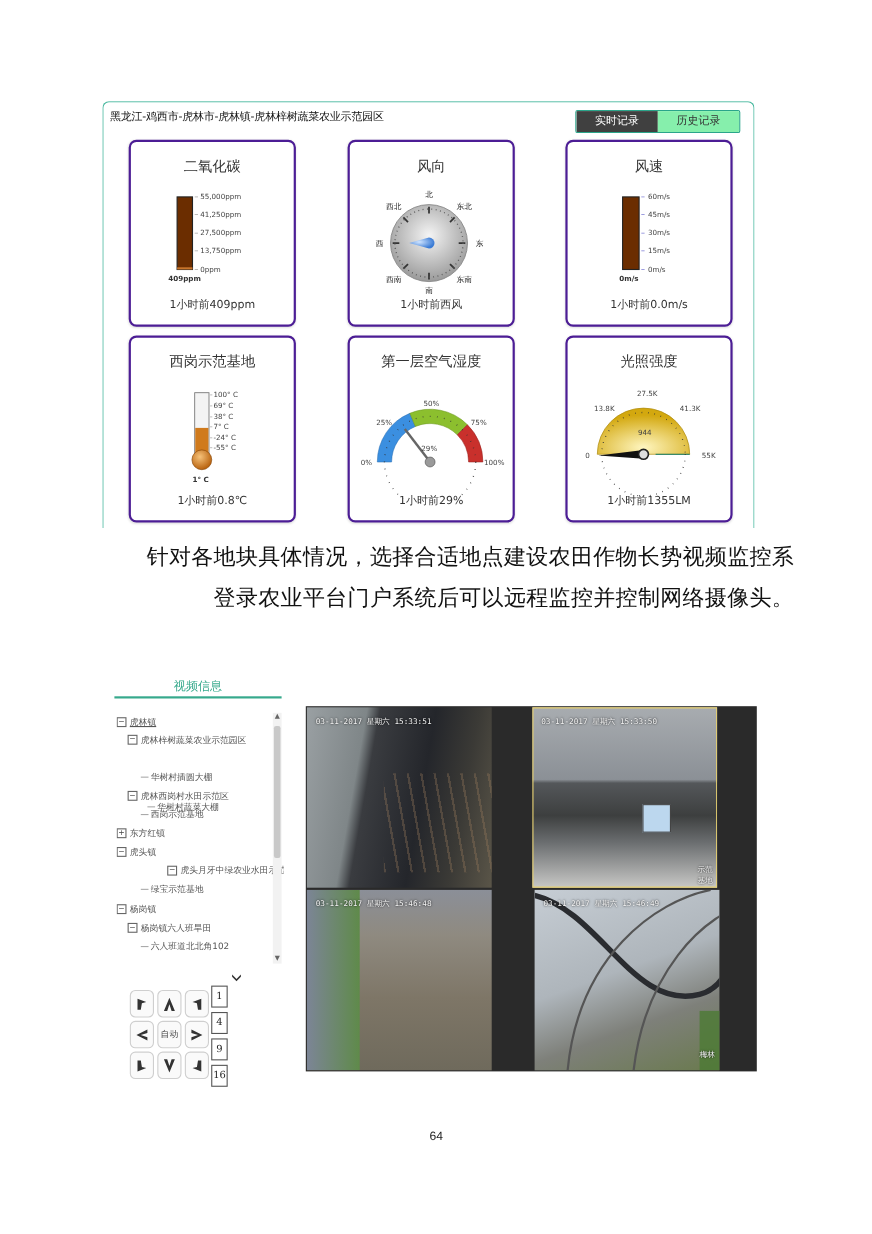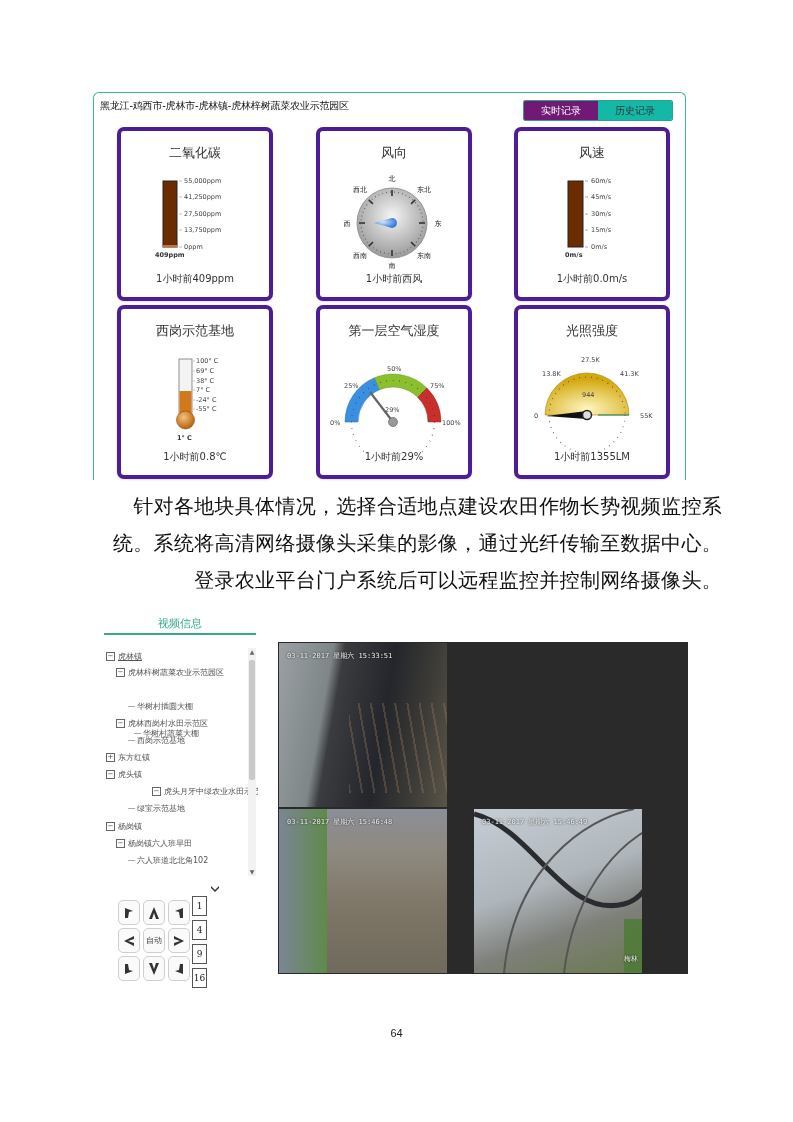--- a/index.html
+++ b/index.html
@@ -6,24 +6,24 @@
   body { width: 793px; height: 1122px; position: relative; overflow: hidden;
          font-family: "DejaVu Sans", sans-serif; color: #222; }
 
   
   .panel { position: absolute; left: 93px; top: 92px; width: 593px; height: 388px;
            border: 1px solid #3fb59a; border-bottom: none; border-radius: 6px 6px 0 0;
            box-sizing: border-box; background: #fff; }
   .breadcrumb { position: absolute; left: 6px; top: 6px; font-size: 10px; color: #111; letter-spacing: -0.2px; }
   .tabs { position: absolute; right: 12px; top: 7px; display: flex; border: 1px solid #2aa58a; border-radius: 2px; overflow: hidden; }
   .tab { width: 74px; height: 19px; line-height: 19px; text-align: center; font-size: 10px; cursor: pointer; }
-  .tab.active { background: #701a75; color: #fff; }
-  .tab.inactive { background: #14b8a6; color: #333; }
-
-  .card { position: absolute; width: 148px; height: 166px; border: 4px solid #4c1d95; border-radius: 7px;
+  .tab.active { background: #404040; color: #fff; }
+  .tab.inactive { background: #86efac; color: #333; }
+
+  .card { position: absolute; width: 148px; height: 166px; border: 2px solid #4c1d95; border-radius: 7px;
           box-shadow: 0 1px 2px rgba(0,0,0,0.12); background: #fff; }
   .card-title { position: absolute; top: 13px; left: 0; right: 0; text-align: center; font-size: 13px; color: #333; }
   .card-foot { position: absolute; bottom: 11px; left: 0; right: 0; text-align: center; font-size: 10px; color: #333; }
   .gauge { position: absolute; left: 0; top: 36px; width: 148px; height: 110px; }
   .gauge svg { width: 148px; height: 110px; display: block; }
   .svgtxt { font-family: "DejaVu Sans", sans-serif; }
 
   
   .para { position: absolute; left: 92px; top: 488px; width: 630px; font-family: "DejaVu Serif", serif;
           font-size: 20px; line-height: 37px; color: #111; letter-spacing: 0.3px; text-align: right; }
@@ -236,21 +236,20 @@
         <text class="svgtxt" x="122" y="73" font-size="6.5" fill="#444">55K</text>
         <text class="svgtxt" x="64" y="52" font-size="6.5" fill="#444">944</text>
       </svg>
     </div>
     <div class="card-foot">1小时前1355LM</div>
   </div>
 </div>
 
 <div class="para">
   <p>针对各地块具体情况，选择合适地点建设农田作物长势视频监控系</p>
-  <p>统。系统将高清网络摄像头采集的影像，通过光纤传输至数据中心。</p>
   <p>登录农业平台门户系统后可以远程监控并控制网络摄像头。</p>
 </div>
 
 <div class="video-head">视频信息</div>
 <div class="video-head-line"></div>
 
 <div class="tree">
   <div class="tree-row" style="top:6px; left:0;text-decoration:underline;">
     <span class="tbox">−</span><span>虎林镇</span></div>
   <div class="tree-row" style="top:22px; left:10px;">
@@ -335,27 +334,33 @@
     <path d="M1 2 L5 6 L9 2 L9 4 L5 8 L1 4 Z" fill="#333"></path>
   </svg>
 
 <div class="videos">
   <div class="vcell" style="left:1px; top:1px;
        background: linear-gradient(100deg, #9aa0a3 0%, #7f8688 28%, #3a3c40 34%, #24262b 60%, #3b3a36 80%, #5a5548 100%);">
     <div style="position:absolute; left:70px; top:60px; width:130px; height:90px;
          background: repeating-linear-gradient(80deg, rgba(150,120,90,0.35) 0 2px, transparent 2px 12px);"></div>
     <div class="vstamp">03-11-2017 星期六 15:33:51</div>
   </div>
+  <div class="vcell sel" style="left:206px; top:1px;
+       background: linear-gradient(180deg, #a8acb0 0%, #8b9096 40%, #54575a 42%, #3d3f3f 60%, #6b6e70 75%, #c8c8c6 100%);">
+    <div style="position:absolute; left:100px; top:88px; width:24px; height:24px; background:#bcd7ee; border:1px solid #444;"></div>
+    <div class="vstamp">03-11-2017 星期六 15:33:50</div>
+    <div class="vlabel" style="left:150px; top:143px;">示范基地</div>
+  </div>
   <div class="vcell" style="left:1px; top:167px;
        background: linear-gradient(180deg, #8b8f98 0%, #8f8a80 25%, #7e7667 60%, #6f6a5c 100%);">
     <div style="position:absolute; left:0; top:0; width:48px; height:164px; background: linear-gradient(90deg, #7c8596, #5f8a4a);"></div>
     <div style="position:absolute; left:170px; top:0; width:33px; height:70px; background: linear-gradient(90deg, #6f8a5a, #8a8fa2);"></div>
     <div class="vstamp">03-11-2017 星期六 15:46:48</div>
   </div>
-  <div class="vcell" style="left:196px; top:167px;
+  <div class="vcell" style="left:208px; top:167px;
        background: linear-gradient(160deg, #c6cdd4 0%, #aeb5bb 45%, #7e807a 70%, #6a7a4e 100%); text-align: right;">
     <svg style="position:absolute; left:0; top:0;" width="203" height="164" viewBox="0 0 203 164">
       <path d="M0 5 C60 20 90 110 150 95 C190 85 180 20 200 0" fill="none" stroke="#2a2c30" stroke-width="5"></path>
       <path d="M30 164 C40 60 110 10 160 0" fill="none" stroke="#555" stroke-width="2"></path>
       <path d="M90 164 C100 80 150 20 203 10" fill="none" stroke="#555" stroke-width="2"></path>
       <rect x="150" y="110" width="53" height="54" fill="#4c7a34" opacity="0.8"></rect>
     </svg>
     <div class="vstamp">03-11-2017 星期六 15:46:49</div>
     <div class="vlabel" style="left:150px; top:145px;">梅林</div>
   </div>

